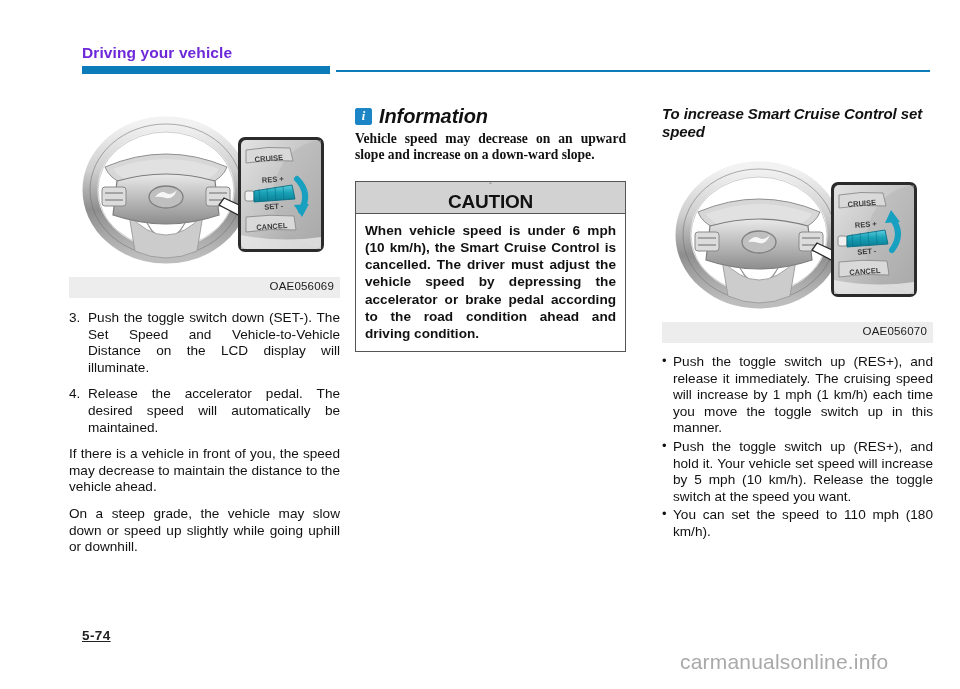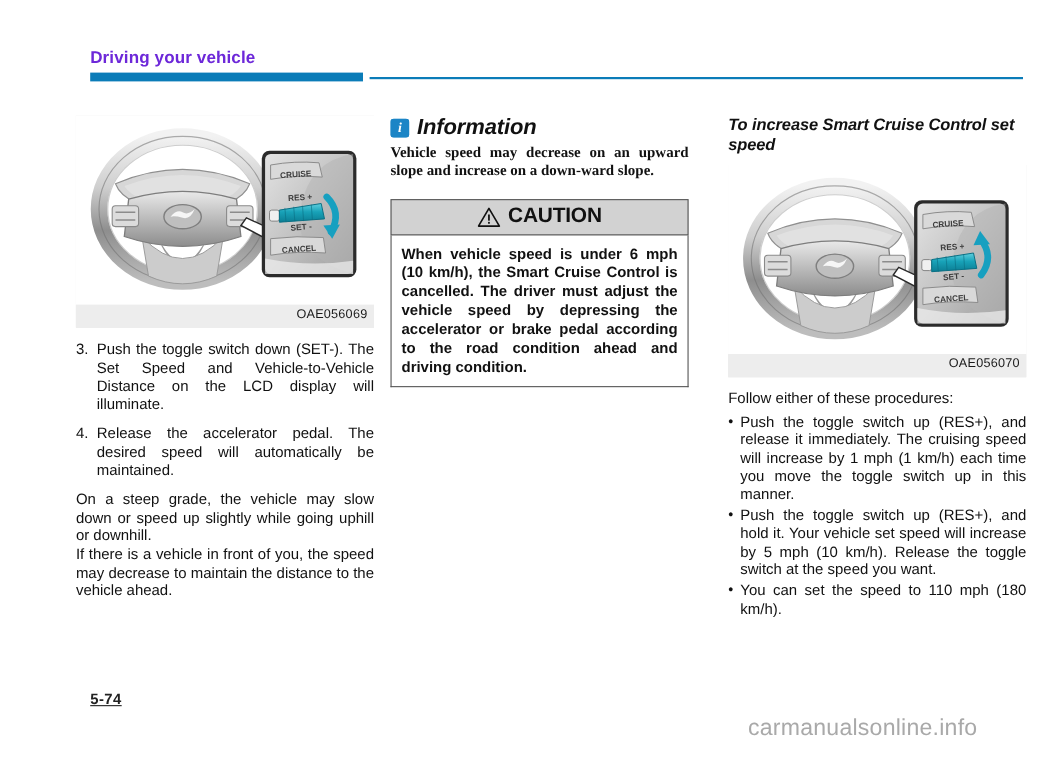--- a/index.html
+++ b/index.html
@@ -81,20 +81,21 @@
     font-size:13.6px;line-height:16.4px;font-weight:700;color:#111;
     text-align:justify;margin-top:3px;
   }
 
   
   .caution{margin-top:17px;}
   .caution-head{
     border:1.4px solid #555;background:#d2d2d2;
     height:31px;display:flex;align-items:center;justify-content:center;
     gap:7px;
+    flex-direction:column;
   }
   .caution-head .ctitle{
     font-size:19px;font-weight:700;color:#111;letter-spacing:-.2px;
   }
   .warn-tri{display:block;}
   .caution-body{
     border:1.4px solid #555;border-top:0;padding:8px 9px 9px 9px;
     font-size:13.6px;line-height:17.2px;font-weight:700;color:#111;
     text-align:justify;
   }
@@ -216,22 +217,22 @@
     <div class="num-item">
       <span class="num">3.</span>
       <span>Push the toggle switch down (SET-). The Set Speed and Vehicle-to-Vehicle Distance on the LCD display will illuminate.</span>
     </div>
 
     <div class="num-item">
       <span class="num">4.</span>
       <span>Release the accelerator pedal. The desired speed will automatically be maintained.</span>
     </div>
 
+    <p class="p">If there is a vehicle in front of you, the speed may decrease to maintain the distance to the vehicle ahead.</p>
     <p class="p last">On a steep grade, the vehicle may slow down or speed up slightly while going uphill or downhill.</p>
-    <p class="p">If there is a vehicle in front of you, the speed may decrease to maintain the distance to the vehicle ahead.</p>
   </div>
 
   <div class="col col-2">
 
     <div>
       <div class="info-head">
         <span class="info-icon">i</span>
         <span class="info-title">Information</span>
       </div>
       <div class="info-body">Vehicle speed may decrease on an upward slope and increase on a down-ward slope.</div>
@@ -319,21 +320,20 @@
           <path d="M172 130 q40 8 80 2 l0 12 l-80 0 z" fill="#efefef" opacity=".7"></path>
         </svg>
       </div>
       <div class="fig-cap">
         <span>OAE056070</span>
       </div>
     </div>
 
     <div style="height:11px"></div>
 
-    <p class="p" style="margin-bottom:5px">Follow either of these procedures:</p>
 
     <div class="bul-item">
       <span class="bul">•</span>
       <span>Push the toggle switch  up (RES+), and release it immediately. The cruising speed will increase by 1 mph (1 km/h) each time you move the toggle switch up in this manner.</span>
     </div>
     <div class="bul-item">
       <span class="bul">•</span>
       <span>Push the toggle switch  up (RES+), and hold it. Your vehicle set speed will increase by 5 mph (10 km/h). Release the toggle switch  at the speed you want.</span>
     </div>
     <div class="bul-item">

